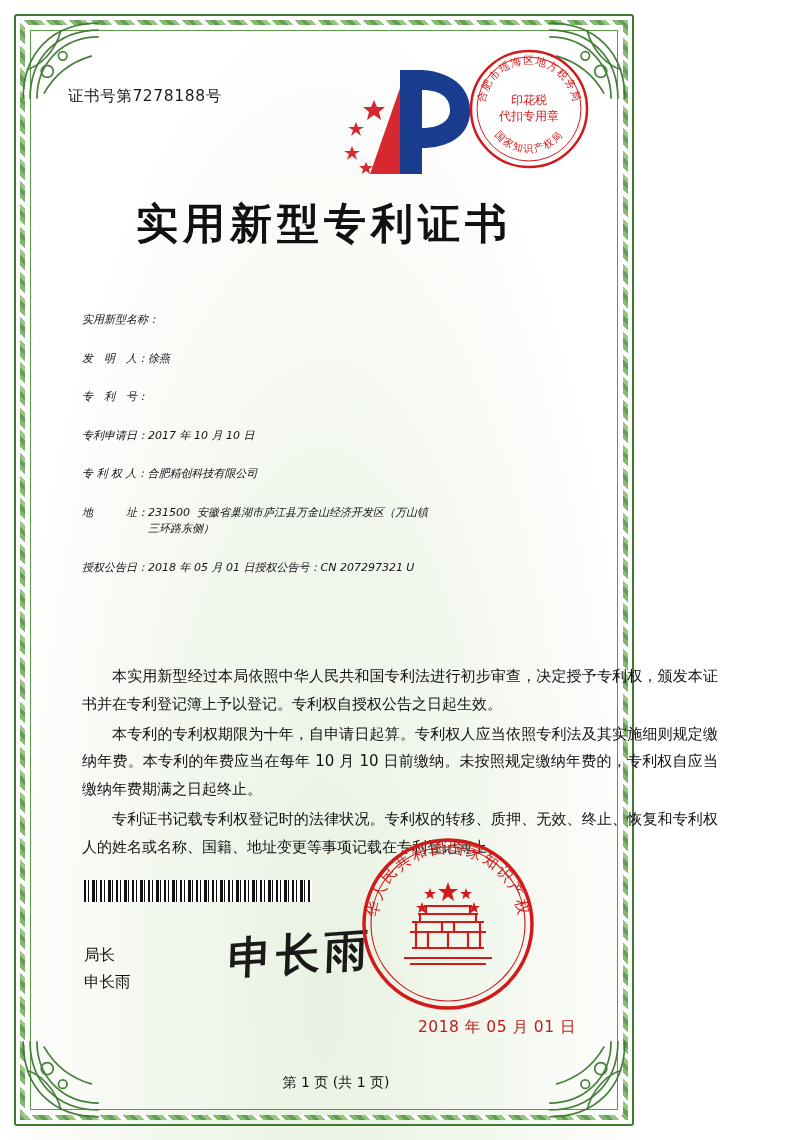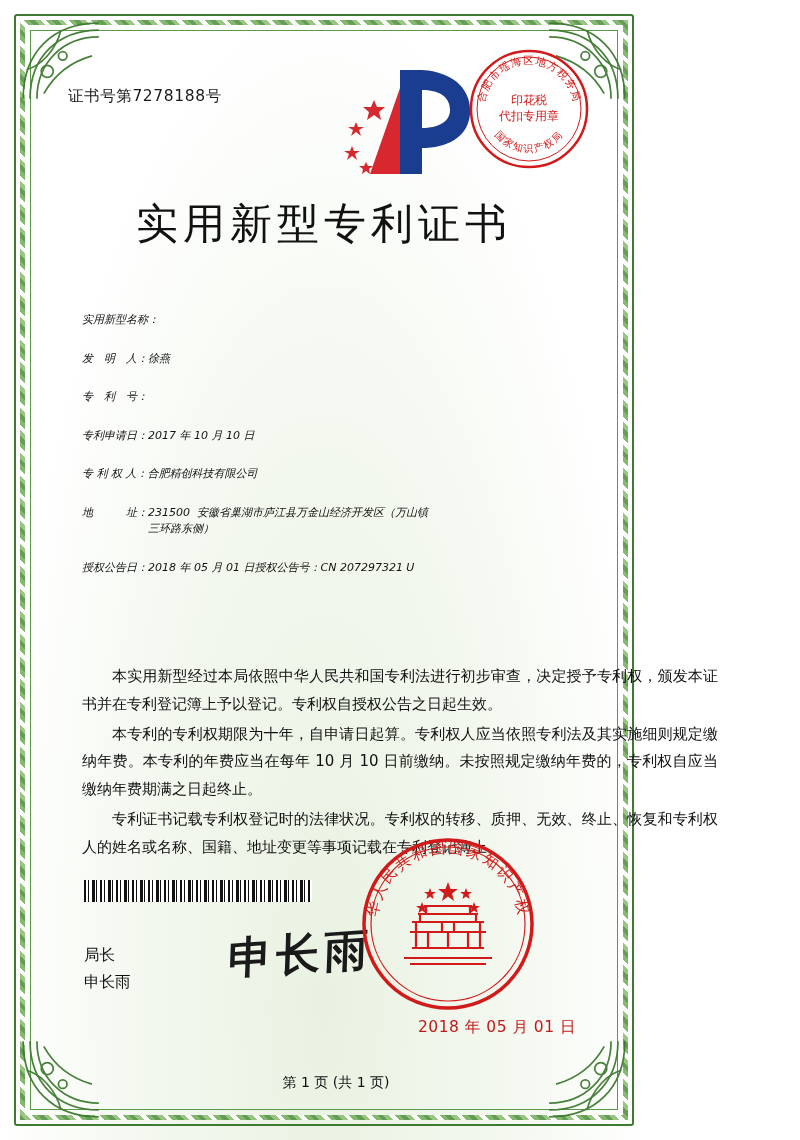--- a/index.html
+++ b/index.html
@@ -84,21 +84,21 @@
     width: 122px;
     height: 122px;
   }
 
   .title {
     position: absolute;
     left: 0; right: 0;
     top: 196px;
     text-align: center;
     font-family: "DejaVu Serif", "Liberation Serif", serif;
-    font-weight: normal;
+    font-weight: bold;
     font-size: 42px;
     letter-spacing: 5px;
     color: #111111;
   }
 
   
   .fields {
     position: absolute;
     left: 82px;
     top: 312px;

